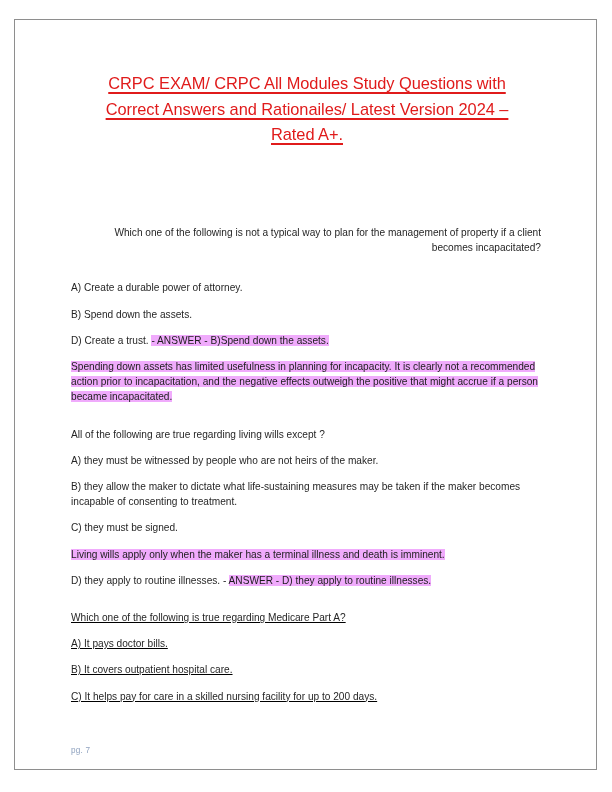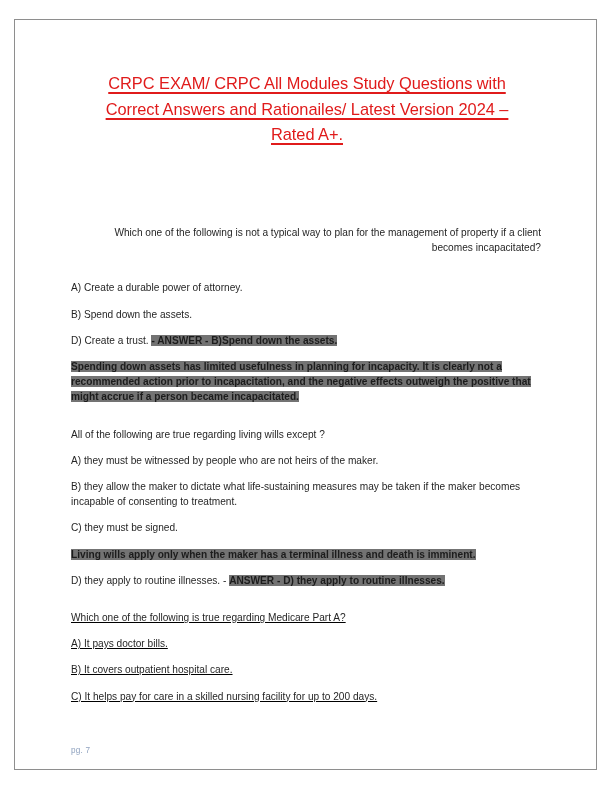--- a/index.html
+++ b/index.html
@@ -76,24 +76,23 @@
   .line:last-child {
     margin-bottom: 0;
   }
 
   .stem {
     margin-bottom: 25px;
     text-align: right;
   }
 
   .hl {
-    background: #737373;
+    background: #f0abfc;
     color: #1c1c1c;
     box-decoration-break: clone;
-    font-weight: bold;
     -webkit-box-decoration-break: clone;
   }
 
   .rationale {
     margin-top: 11px;
   }
 
   .footer {
     position: absolute;
     left: 56px;

